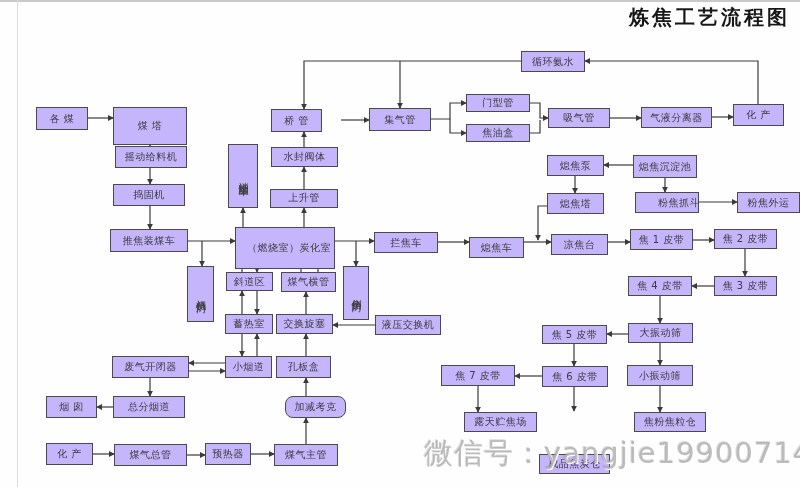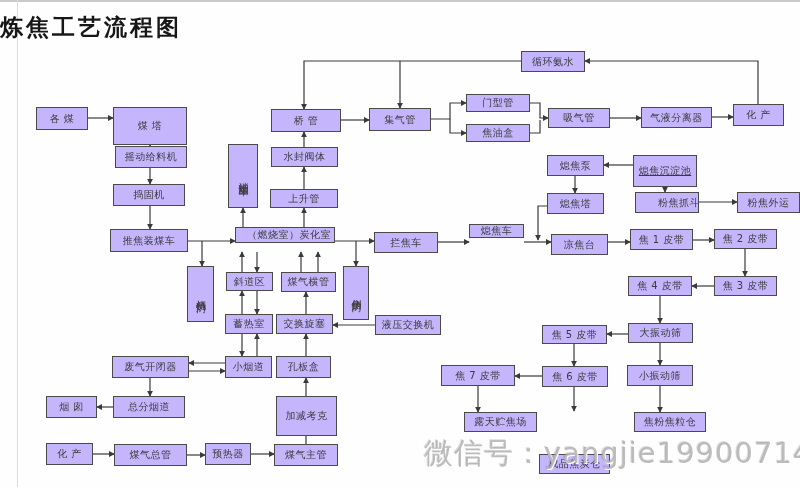--- a/index.html
+++ b/index.html
@@ -4,22 +4,22 @@
 <style>
   html,body{margin:0;padding:0;background:#ffffff;}
   #stage{
     position:relative;width:800px;height:487px;margin:0 auto;
     background:#fefefe;overflow:hidden;
     font-family:"DejaVu Sans","Liberation Sans",sans-serif;
   }
   #scan-top{position:absolute;left:0;top:0;width:800px;height:2px;background:#c9c9c9;}
   #scan-left{position:absolute;left:17px;top:0;width:1px;height:487px;background:#dcdcdc;}
   #title{
-    position:absolute;left:0;top:4px;width:790px;text-align:left;
-    font-size:23px;font-weight:bold;letter-spacing:3px;color:#171717;margin-top:8px;
+    position:absolute;left:0;top:4px;width:790px;text-align:right;
+    font-size:20px;font-weight:bold;letter-spacing:3px;color:#171717;
   }
   .node{
     position:absolute;box-sizing:border-box;
     border:1px solid #4a4a4a;background:#c4b5fd;
     display:flex;align-items:center;justify-content:center;
     font-size:10px;color:#3c3c3c;letter-spacing:0.5px;line-height:1;
     white-space:nowrap;overflow:hidden;
   }
   .node.vertical{
     writing-mode:vertical-rl;text-orientation:upright;
@@ -115,36 +115,36 @@
     </svg>
 
   <div id="nodes">
       <div class="node" style="left: 36px; top: 107px; width: 52px; height: 23px;">各 煤</div>
       <div class="node" style="left: 113px; top: 107px; width: 74px; height: 38px;">煤  塔</div>
       <div class="node" style="left: 115px; top: 146px; width: 72px; height: 22px;">摇动给料机</div>
       <div class="node" style="left: 113px; top: 184px; width: 72px; height: 22px;">捣固机</div>
       <div class="node" style="left: 110px; top: 229px; width: 78px; height: 23px;">推焦装煤车</div>
       <div class="node vertical" style="left: 187px; top: 266px; width: 27px; height: 56px;">机侧炉门</div>
       <div class="node vertical" style="left: 228px; top: 144px; width: 30px; height: 64px;">消烟除尘车</div>
-      <div class="node" style="left: 235px; top: 227px; width: 100px; height: 16px; padding-left: 8px;">（燃烧室）炭化室</div>
+      <div class="node" style="left: 235px; top: 227px; width: 100px; height: 42px; padding-left: 8px;">（燃烧室）炭化室</div>
       <div class="node" style="left: 271px; top: 147px; width: 67px; height: 20px;">水封阀体</div>
-      <div class="node" style="left: 270px; top: 189px; width: 68px; height: 19px;">上升管</div>
-      <div class="node" style="left: 271px; top: 109px; width: 70px; height: 23px;">桥  管</div>
+      <div class="node" style="left: 270px; top: 189px; width: 68px; height: 19px; font-family: Liberation Mono, monospace;">上升管</div>
+      <div class="node" style="left: 271px; top: 109px; width: 51px; height: 23px;">桥  管</div>
       <div class="node" style="left: 369px; top: 108px; width: 62px; height: 23px;">集气管</div>
       <div class="node" style="left: 466px; top: 94px; width: 64px; height: 18px;">门型管</div>
       <div class="node" style="left: 466px; top: 124px; width: 64px; height: 18px;">焦油盒</div>
       <div class="node" style="left: 548px; top: 108px; width: 62px; height: 20px;">吸气管</div>
       <div class="node" style="left: 641px; top: 107px; width: 71px; height: 21px;">气液分离器</div>
       <div class="node" style="left: 733px; top: 104px; width: 51px; height: 22px;">化  产</div>
       <div class="node" style="left: 521px; top: 51px; width: 64px; height: 21px;">循环氨水</div>
       <div class="node" style="left: 374px; top: 232px; width: 64px; height: 21px;">拦焦车</div>
-      <div class="node" style="left: 469px; top: 224px; width: 55px; height: 14px;">熄焦车</div>
+      <div class="node" style="left: 469px; top: 237px; width: 55px; height: 21px;">熄焦车</div>
       <div class="node" style="left: 551px; top: 234px; width: 57px; height: 21px;">凉焦台</div>
       <div class="node" style="left: 547px; top: 155px; width: 57px; height: 21px;">熄焦泵</div>
-      <div class="node" style="left: 633px; top: 155px; width: 64px; height: 32px; text-decoration: underline;">熄焦沉淀池</div>
+      <div class="node" style="left: 633px; top: 155px; width: 64px; height: 23px;">熄焦沉淀池</div>
       <div class="node" style="left: 547px; top: 193px; width: 57px; height: 21px;">熄焦塔</div>
       <div class="node" style="left: 635px; top: 192px; width: 64px; height: 21px; padding-left: 24px;">粉焦抓斗</div>
       <div class="node" style="left: 737px; top: 192px; width: 63px; height: 21px;">粉焦外运</div>
       <div class="node" style="left: 630px; top: 229px; width: 63px; height: 21px;">焦 1 皮带</div>
       <div class="node" style="left: 714px; top: 229px; width: 63px; height: 20px;">焦 2 皮带</div>
       <div class="node" style="left: 714px; top: 276px; width: 63px; height: 20px;">焦 3 皮带</div>
       <div class="node" style="left: 628px; top: 276px; width: 64px; height: 20px;">焦 4 皮带</div>
       <div class="node" style="left: 628px; top: 323px; width: 65px; height: 20px;">大振动筛</div>
       <div class="node" style="left: 542px; top: 325px; width: 65px; height: 19px;">焦 5 皮带</div>
       <div class="node" style="left: 627px; top: 365px; width: 66px; height: 21px;">小振动筛</div>
@@ -155,21 +155,21 @@
       <div class="node" style="left: 444px; top: 412px; width: 73px; height: 20px; margin-left: 20px;">露天贮焦场</div>
       <div class="node vertical" style="left: 343px; top: 266px; width: 26px; height: 54px;">焦侧炉门</div>
       <div class="node" style="left: 226px; top: 272px; width: 47px; height: 19px;">斜道区</div>
       <div class="node" style="left: 281px; top: 272px; width: 55px; height: 20px;">煤气横管</div>
       <div class="node" style="left: 225px; top: 314px; width: 48px; height: 20px;">蓄热室</div>
       <div class="node" style="left: 276px; top: 314px; width: 57px; height: 20px;">交换旋塞</div>
       <div class="node" style="left: 375px; top: 315px; width: 66px; height: 20px;">液压交换机</div>
       <div class="node" style="left: 225px; top: 356px; width: 47px; height: 22px;">小烟道</div>
       <div class="node" style="left: 276px; top: 356px; width: 55px; height: 22px;">孔板盒</div>
       <div class="node" style="left: 112px; top: 356px; width: 77px; height: 22px;">废气开闭器</div>
-      <div class="node" style="left: 276px; top: 396px; width: 61px; height: 40px;">加减考克</div>
+      <div class="node" style="left: 285px; top: 396px; width: 61px; height: 22px; border-radius: 8px;">加减考克</div>
       <div class="node" style="left: 113px; top: 396px; width: 72px; height: 22px;">总分烟道</div>
       <div class="node" style="left: 46px; top: 396px; width: 51px; height: 22px;">烟  囱</div>
       <div class="node" style="left: 46px; top: 443px; width: 47px; height: 22px;">化 产</div>
       <div class="node" style="left: 114px; top: 444px; width: 73px; height: 22px;">煤气总管</div>
       <div class="node" style="left: 205px; top: 443px; width: 46px; height: 22px;">预热器</div>
       <div class="node" style="left: 274px; top: 444px; width: 64px; height: 22px;">煤气主管</div>
     </div>
 
   <div id="watermark">
     <svg width="46" height="42" viewBox="0 0 46 42">

